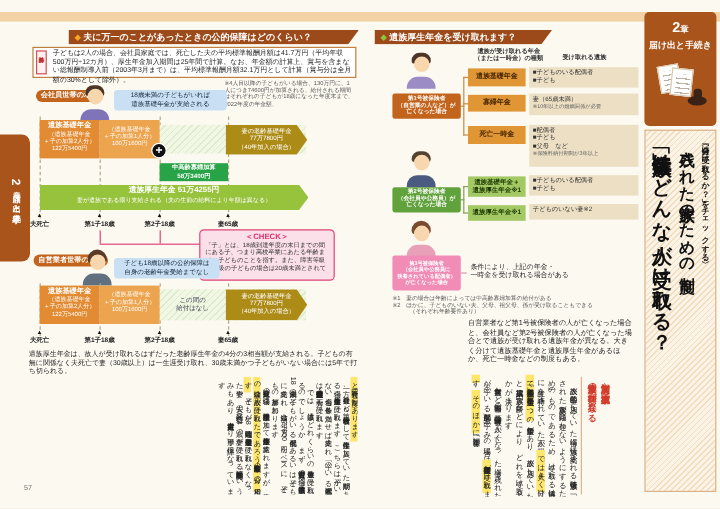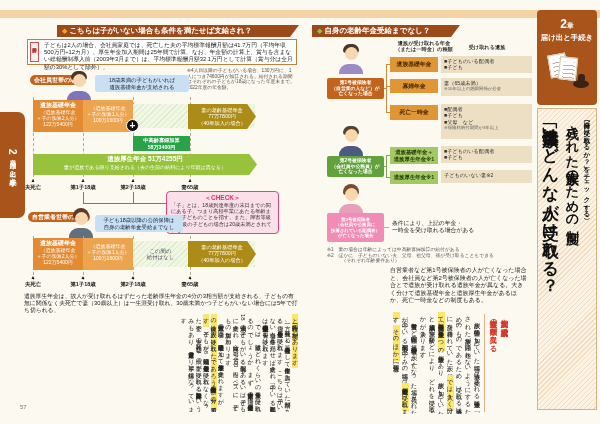--- a/index.html
+++ b/index.html
@@ -74,21 +74,21 @@
 
   <div class="abs" style="left:0;top:10;left:0px;top:10px;width:600px;height:8px;background:#f3d2a6"></div>
 
   <div class="abs vtab" style="left:0px;top:112px;width:25px;height:106px;border-radius:0 7px 7px 0;font-size:7px">
     <span style="font-size:10px">2</span>
       <span style="font-size:6px">章</span>
       <span style="margin-top:3px">届け出と手続き</span>
   </div>
 
   <div class="abs hdr" style="left:57px;top:25px;width:242px;height:12px">
-    <span class="dm" style="color:#f5a623">◆</span><span>こちらは子がいない場合も条件を満たせば支給され？</span>
+    <span class="dm" style="color:#f5a623">◆</span><span>夫に万一のことがあったときの公的保障はどのくらい？</span>
   </div>
 
   <div class="abs calcbox" style="left:27px;top:39px;width:270px;height:26px">
     <div class="calclabel">計算条件</div>
     <div class="calctext">子どもは2人の場合、会社員家庭では、死亡した夫の平均標準報酬月額は41.7万円（平均年収500万円÷12カ月）、厚生年金加入期間は25年間で計算。なお、年金額の計算上、賞与を含まない総報酬制導入前（2003年3月まで）は、平均標準報酬月額32.1万円として計算（賞与分は全月額の30%として除外）。</div>
   </div>
 
   <div class="abs notetxt" style="left:187px;top:68px;width:108px;height:24px">※4人目以降の子どもがいる場合、130万円に、1人につき74600円が加算される。給付される期間はそれぞれの子どもが18歳になった年度末まで。2022年度の年金額。</div>
 
   <div class="abs vline" style="left:33px;top:97px;height:85px"></div>
@@ -196,21 +196,21 @@
   <div class="abs vbody" style="left:104px;top:314px;width:194px;height:98px;font-size:6px;line-height:7.4px">
       <p><span class="hl">と「死亡一時金」の制度があります。</span></p>
       <p><span>　一方、会社員など第2号被保険者として厚生年金に加入していた期間がある場合、遺族厚生年金を受け取れます。こちらは子がいない場合も条件を満たせば支給され、「子のいる配偶者」と「子」は遺族基礎年金・遺族厚生年金の両方を受け取れます。</span></p>
       <p><span>　では、遺族はどれくらいの遺族年金を受け取れるのでしょうか。まず、自営業者家庭の場合、遺族基礎年金は18歳未満の子どもがいる配偶者、あるいは子どもに支給され、金額は年77万7800円をベースに、子どもの加算が加わります。</span></p>
       <p><span>　会社員家庭の場合は、遺族基礎年金に加えて遺族厚生年金が支給されますが、</span><span class="hl">遺族厚生年金の金額は故人が受け取れたであろう老齢厚生年金額の4分の3相当です。</span><span>子どもが18歳到達時に遺族基礎年金を受け取れなくなった妻や、夫の死亡時40〜64歳の妻が受け取れる「</span><span class="hl">中高齢寡婦加算</span><span>」という仕組みもあり、自営業者家庭より手厚い保障になっています。</span></p>
     </div>
 
   <div class="abs pagenum" style="left:20px;top:404px">57</div>
 
   <div class="abs hdr" style="left:312px;top:25px;width:148px;height:12px">
-    <span class="dm" style="color:#8cc63f">◆</span><span>自身の老齢年金受給までなし？</span>
+    <span class="dm" style="color:#8cc63f">◆</span><span>遺族厚生年金を受け取れます？</span>
   </div>
 
   <div class="abs pre" style="left:386px;top:40px;width:76px;font-size:5.2px;font-weight:bold;text-align:center;line-height:6px;color:#333">遺族が受け取れる年金
 （または一時金）の種類</div>
   <div class="abs" style="left:442px;top:44px;width:90px;font-size:5.2px;font-weight:bold;text-align:center;color:#333">受け取れる遺族</div>
 
   <div class="avatar" style="left:338px;top:44px">
     <div class="hair" style="background:#4a3526"></div>
     <div class="face"></div>
     <div class="bod" style="background:#9b8cc6"></div>

